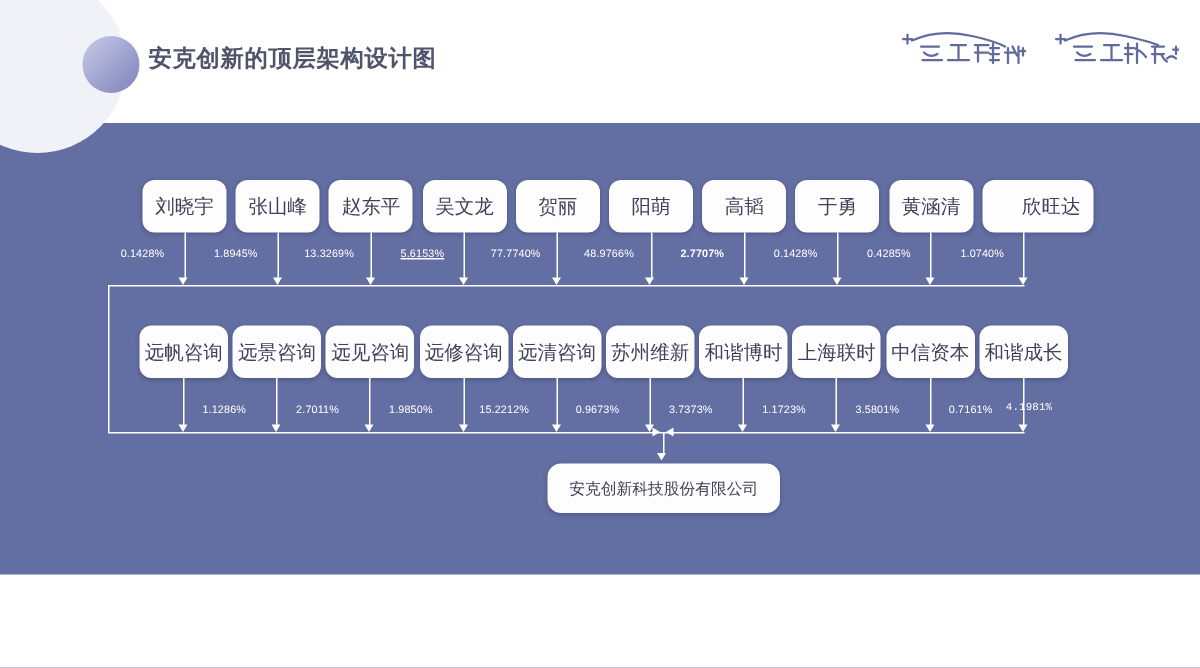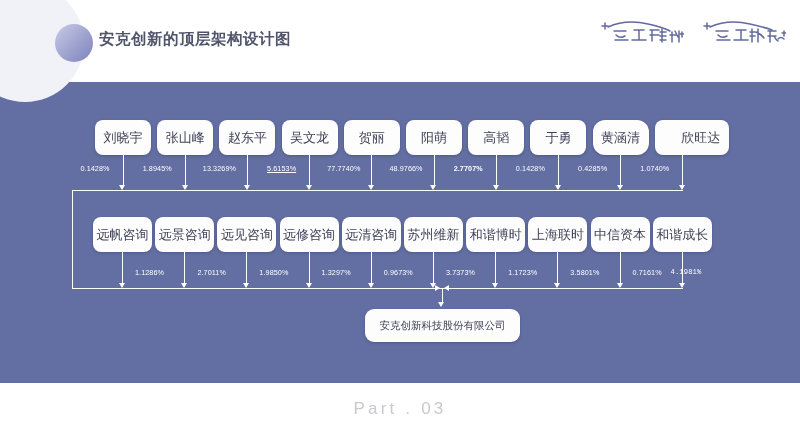--- a/index.html
+++ b/index.html
@@ -154,21 +154,21 @@
         <div class="arrow-d" style="left: 430.4px; top: 103px;"></div>
         <div class="pct" style="left: 382px; top: 82px;">48.9766%</div>
         <div class="node r1" style="left: 468.2px; top: 38px;">高韬</div>
         <div class="vline" style="left: 495.7px; top: 73px; height: 31px;"></div>
         <div class="arrow-d" style="left: 492.6px; top: 103px;"></div>
         <div class="pct" style="left: 444.2px; top: 82px; font-weight: bold;">2.7707%</div>
         <div class="node r1" style="left: 530.4px; top: 38px;">于勇</div>
         <div class="vline" style="left: 557.9px; top: 73px; height: 31px;"></div>
         <div class="arrow-d" style="left: 554.8px; top: 103px;"></div>
         <div class="pct" style="left: 506.4px; top: 82px;">0.1428%</div>
-        <div class="node r1" style="left: 592.6px; top: 38px; border-radius: 12px;">黄涵清</div>
+        <div class="node r1" style="left: 592.6px; top: 38px;">黄涵清</div>
         <div class="vline" style="left: 620.1px; top: 73px; height: 31px;"></div>
         <div class="arrow-d" style="left: 617px; top: 103px;"></div>
         <div class="pct" style="left: 568.6px; top: 82px;">0.4285%</div>
         <div class="node r1" style="left: 654.8px; top: 38px; padding-left: 18px;">欣旺达</div>
         <div class="vline" style="left: 682.3px; top: 73px; height: 31px;"></div>
         <div class="arrow-d" style="left: 679.2px; top: 103px;"></div>
         <div class="pct" style="left: 630.8px; top: 82px;">1.0740%</div>
         <div class="hline" style="left: 72px; top: 108px; width: 610.8px;"></div>
         <div class="vline" style="left: 72px; top: 108px; height: 98px;"></div>
         <div class="hline" style="left: 72px; top: 206px; width: 610.8px;"></div>
@@ -180,21 +180,21 @@
         <div class="vline" style="left: 184.2px; top: 170px; height: 32px;"></div>
         <div class="arrow-d" style="left: 181.1px; top: 201px;"></div>
         <div class="pct" style="left: 187.7px; top: 186px;">2.7011%</div>
         <div class="node r2" style="left: 217.4px; top: 135px;">远见咨询</div>
         <div class="vline" style="left: 246.4px; top: 170px; height: 32px;"></div>
         <div class="arrow-d" style="left: 243.3px; top: 201px;"></div>
         <div class="pct" style="left: 249.9px; top: 186px;">1.9850%</div>
         <div class="node r2" style="left: 279.6px; top: 135px;">远修咨询</div>
         <div class="vline" style="left: 308.6px; top: 170px; height: 32px;"></div>
         <div class="arrow-d" style="left: 305.5px; top: 201px;"></div>
-        <div class="pct" style="left: 312.1px; top: 186px;">1.3297%</div>
+        <div class="pct" style="left: 312.1px; top: 186px;">15.2212%</div>
         <div class="node r2" style="left: 341.8px; top: 135px;">远清咨询</div>
         <div class="vline" style="left: 370.8px; top: 170px; height: 32px;"></div>
         <div class="arrow-d" style="left: 367.7px; top: 201px;"></div>
         <div class="pct" style="left: 374.3px; top: 186px;">0.9673%</div>
         <div class="node r2" style="left: 404px; top: 135px;">苏州维新</div>
         <div class="vline" style="left: 433px; top: 170px; height: 32px;"></div>
         <div class="arrow-d" style="left: 429.9px; top: 201px;"></div>
         <div class="pct" style="left: 436.5px; top: 186px;">3.7373%</div>
         <div class="node r2" style="left: 466.2px; top: 135px;">和谐博时</div>
         <div class="vline" style="left: 495.2px; top: 170px; height: 32px;"></div>
@@ -213,17 +213,14 @@
         <div class="arrow-d" style="left: 678.7px; top: 201px;"></div>
         <div class="pct" style="left: 662px; top: 186px; font-family: Liberation Mono, monospace;">4.1981%</div>
         <div class="arrow-r" style="left: 435px; top: 202.6px;"></div>
         <div class="arrow-l" style="left: 444px; top: 202.6px;"></div>
         <div class="vline" style="left: 441.5px; top: 206px; height: 15px;"></div>
         <div class="arrow-d" style="left: 438.4px; top: 220px;"></div>
         <div class="node bottom" style="left: 365px; top: 227px;">安克创新科技股份有限公司</div>
       </div>
   </div>
 
-  <div class="footer">
-    <div class="part-label">Part . 03</div>
-  </div>
 
 </div>
 
 </body></html>

